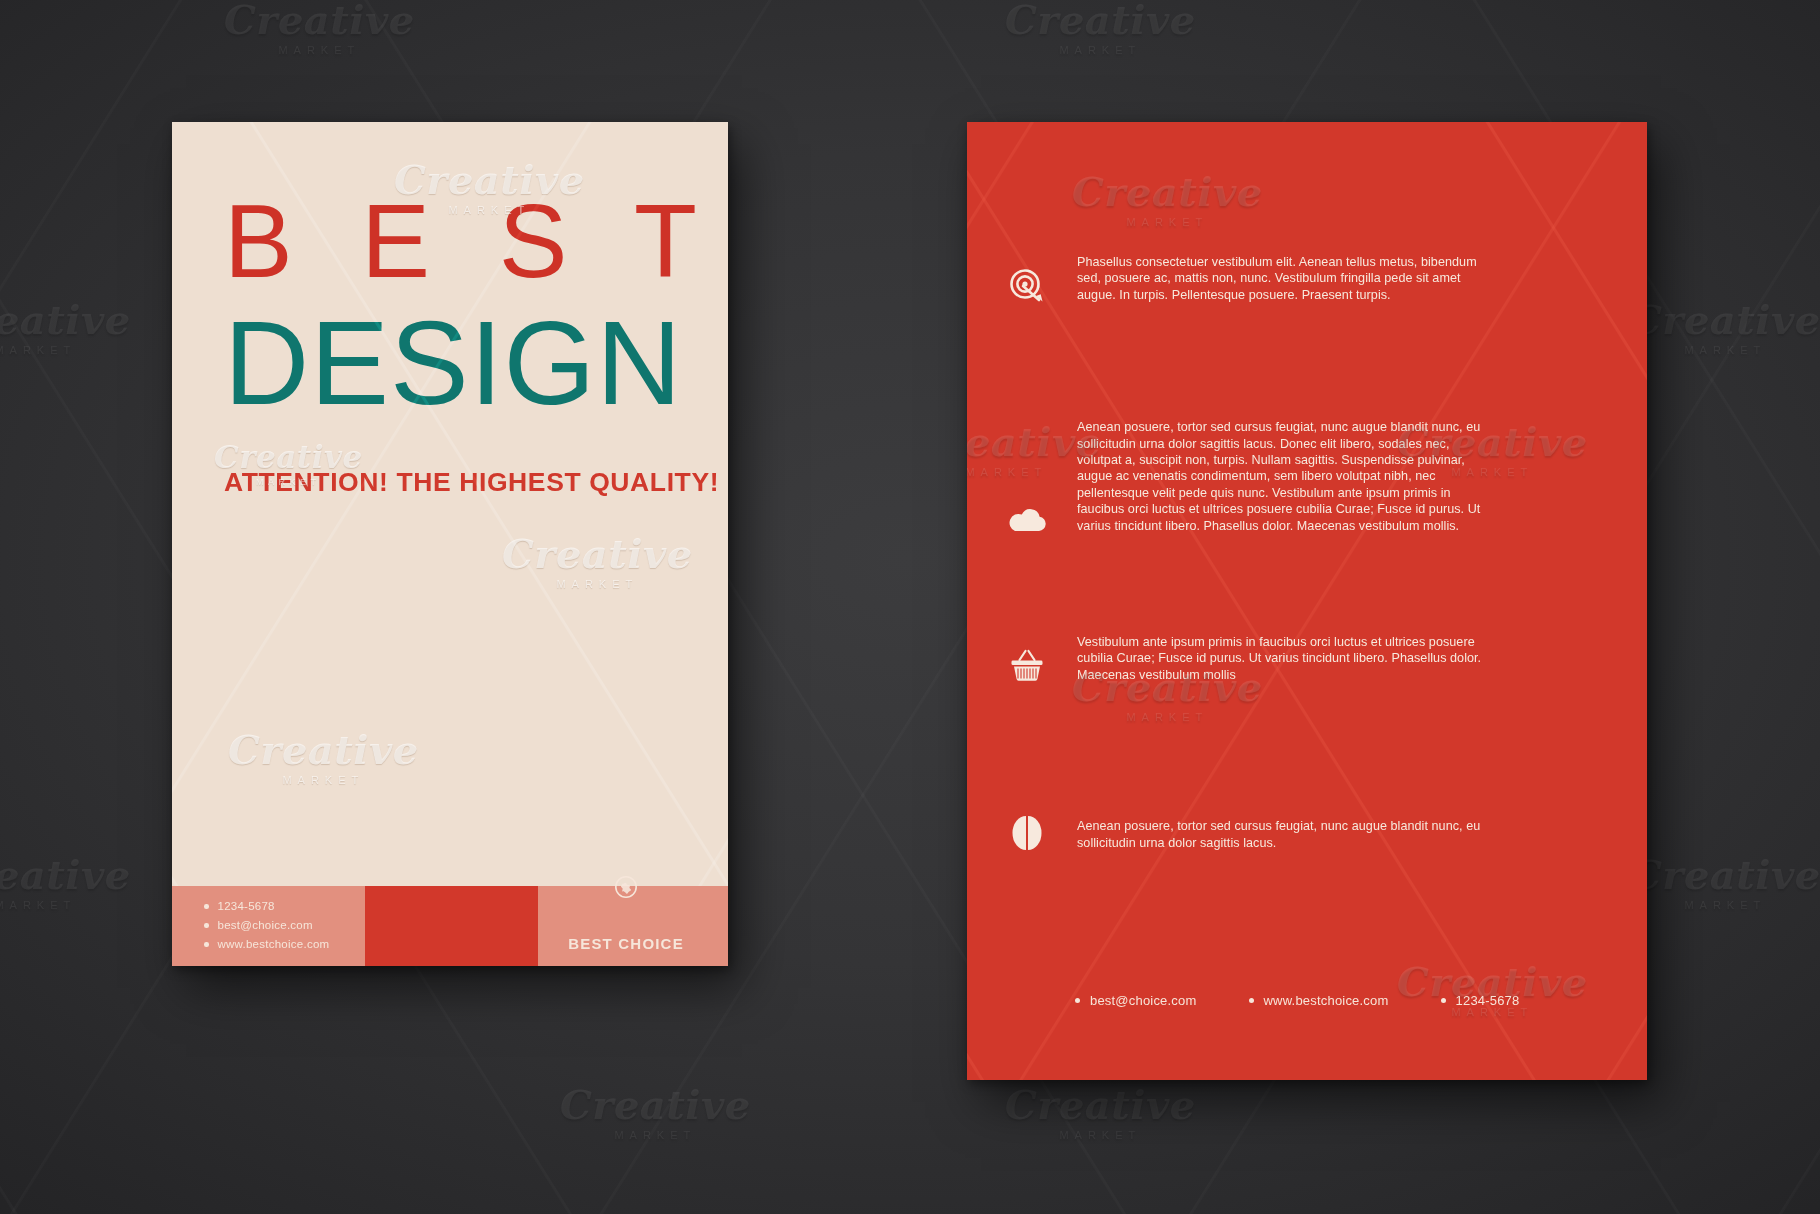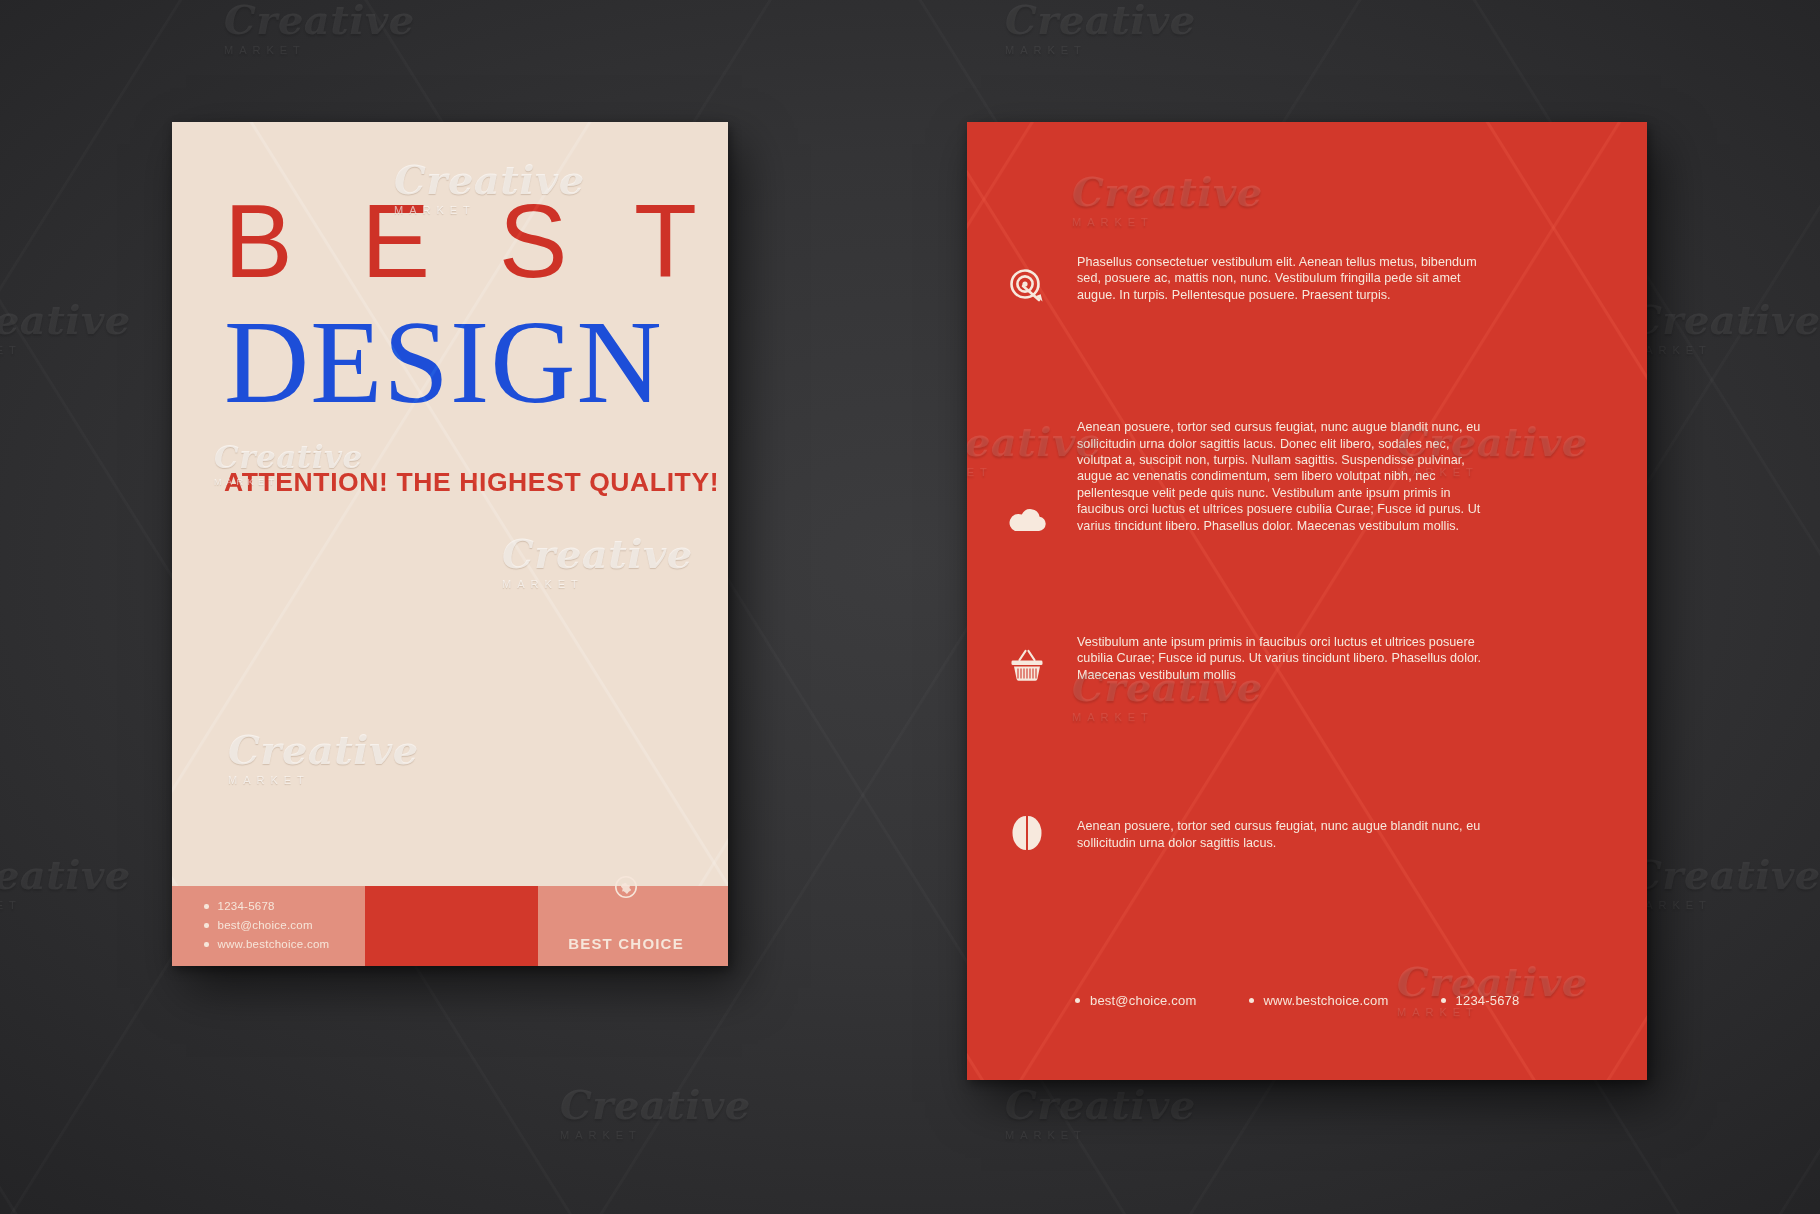--- a/index.html
+++ b/index.html
@@ -69,28 +69,27 @@
   .headline-1 {
     color: #ce3227;
     font-size: 103px;
     line-height: .98;
     font-weight: 400;
     letter-spacing: 20px;
     white-space: nowrap;
   }
 
   .headline-2 {
-    color: #1d4ed8;
+    color: #0f766e;
     font-size: 118px;
     line-height: 1.02;
     font-weight: 400;
     letter-spacing: 1px;
     margin-top: 10px;
     white-space: nowrap;
-    font-family: Liberation Serif, serif;
   }
 
   .subhead {
     color: #d0392c;
     font-size: 26.5px;
     font-weight: bold;
     letter-spacing: .6px;
     margin-top: 44px;
     white-space: nowrap;
   }
@@ -214,21 +213,21 @@
         rgba(255,255,255,0) 498px);
     mix-blend-mode: overlay;
     opacity: .55;
   }
 
   
   .wm {
     position: absolute;
     pointer-events: none;
     user-select: none;
-    text-align: left;
+    text-align: center;
     line-height: 1;
     color: rgba(255,255,255,.12);
     text-shadow: 0 2px 2px rgba(0,0,0,.13);
   }
   .wm .wm-main {
     font-family: "DejaVu Serif", serif;
     font-style: italic;
     font-weight: bold;
     font-size: 40px;
     letter-spacing: .5px;

